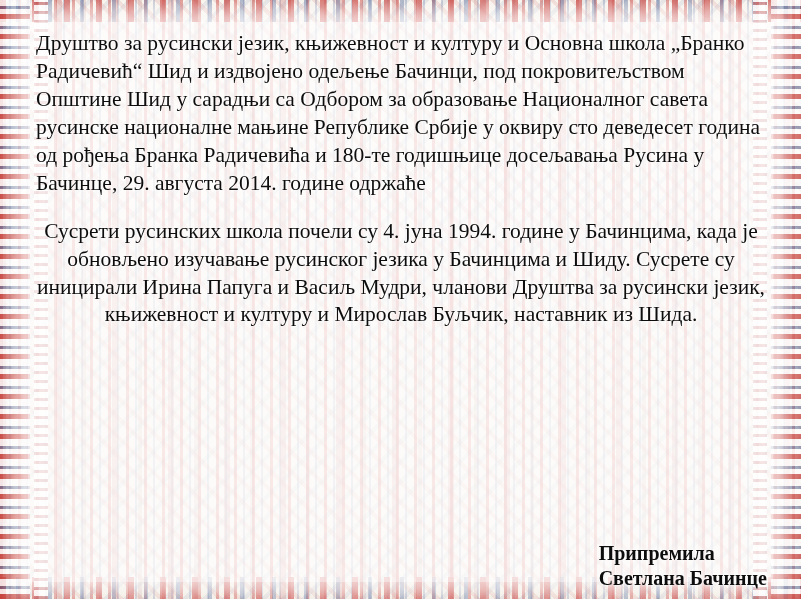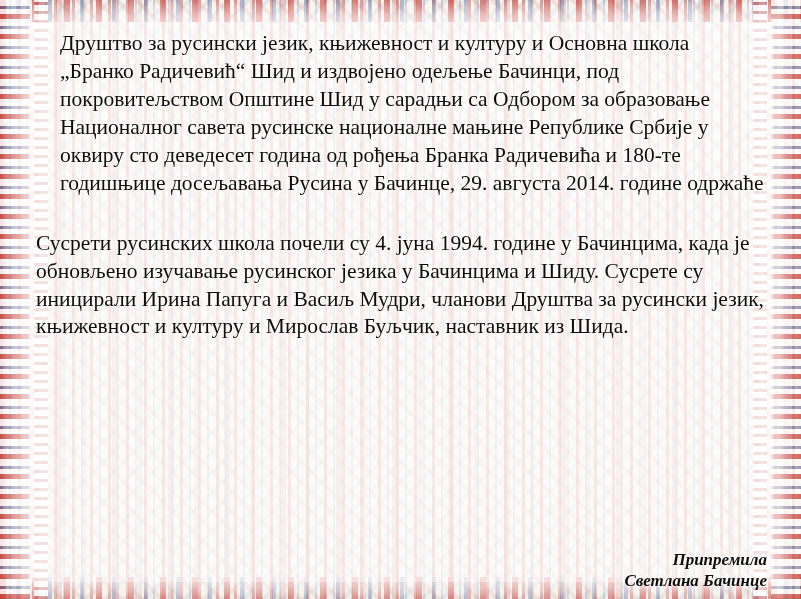--- a/index.html
+++ b/index.html
@@ -120,21 +120,21 @@
 
   .para {
     font-size: 21.5px;
     line-height: 1.3;
     text-align: left;
     margin: 0;
     color: #0d0d0d;
     text-shadow: 0 0 3px rgba(255,255,255,0.95), 0 0 6px rgba(255,255,255,0.9);
   }
 
-  .intro { margin-bottom: 20px; margin-left: 24px; }
+  .intro { margin-bottom: 20px; }
 
   .title-block {
     text-align: center;
     margin: 8px 0 6px 0;
   }
   .title-line {
     font-size: 22.5px;
     font-weight: bold;
     line-height: 1.32;
     color: #0d0d0d;
@@ -145,31 +145,31 @@
     font-style: italic;
   }
   .subtitle {
     font-size: 21px;
     margin-top: 2px;
     color: #0d0d0d;
     text-shadow: 0 0 3px rgba(255,255,255,0.95), 0 0 6px rgba(255,255,255,0.9);
   }
 
   .body-para {
-    margin-top: 32px;
+    margin-top: 20px;
+    text-align: center;
   }
 
   .signature {
     position: absolute;
     right: 34px;
     bottom: 8px;
-    text-align: right;
-    font-style: italic;
+    text-align: left;
     font-weight: bold;
-    font-size: 17px;
+    font-size: 20px;
     line-height: 1.25;
     color: #0d0d0d;
     text-shadow: 0 0 3px rgba(255,255,255,0.95), 0 0 6px rgba(255,255,255,0.9);
   }
 </style>
 </head>
 <body>
 
 <div id="slide">
 

